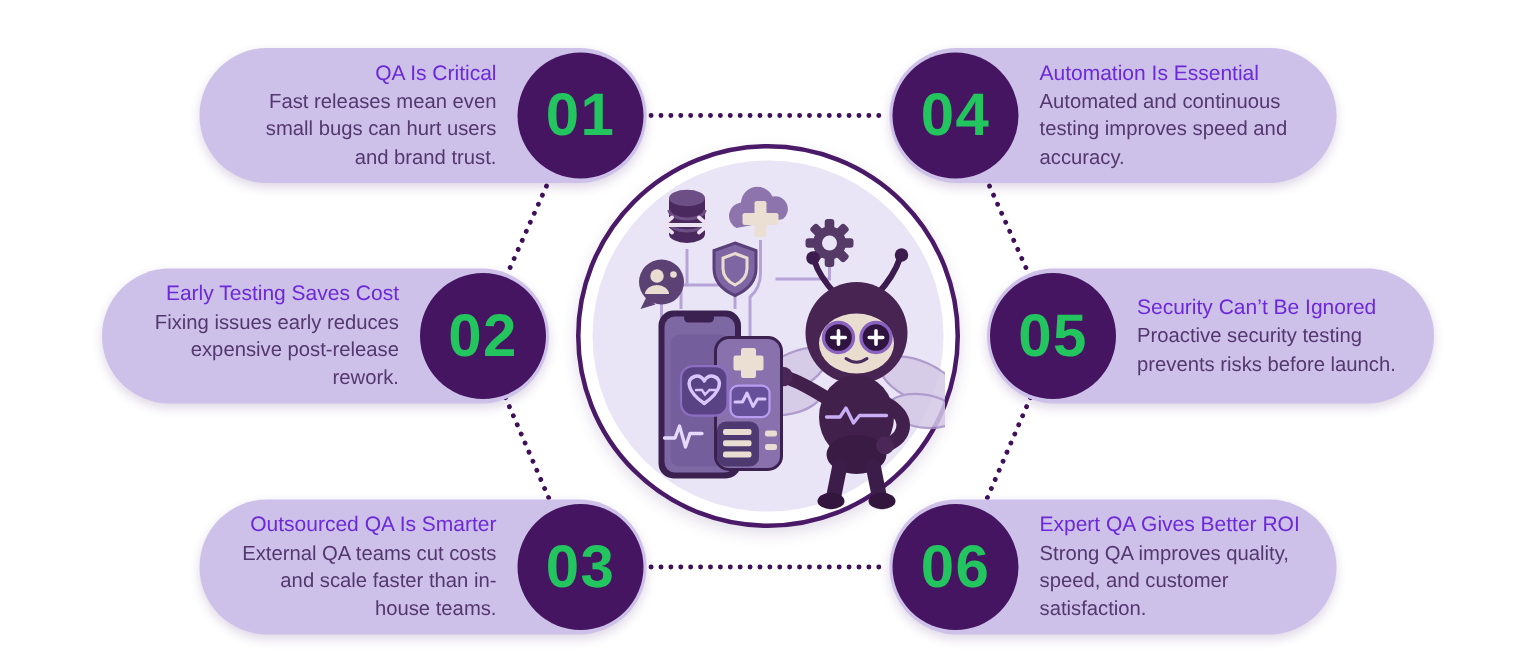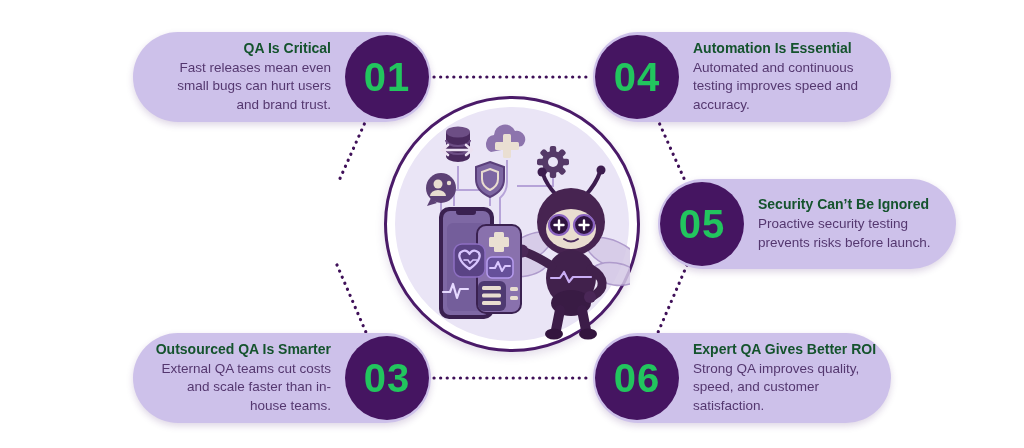--- a/index.html
+++ b/index.html
@@ -15,21 +15,21 @@
   }
   .pill.left{padding:0 100px 0 22px;box-sizing:border-box;text-align:right;}
   .pill.right{padding:0 18px 0 100px;box-sizing:border-box;text-align:left;}
   .pill .num{
     position:absolute;top:3px;width:84px;height:84px;border-radius:50%;
     background:#451561;color:#22c55e;display:flex;align-items:center;justify-content:center;
     font-size:40px;font-weight:700;letter-spacing:1px;
   }
   .pill.left .num{right:2px;}
   .pill.right .num{left:2px;}
-  .pill h3{margin:0 0 3px 0;font-size:14px;font-weight:700;color:#14532d;white-space:nowrap;}
+  .pill h3{margin:0 0 3px 0;font-size:14px;font-weight:400;color:#6d28d9;white-space:nowrap;}
   .pill.left h3{align-self:flex-end;}
   .pill p{margin:0;font-size:13.5px;line-height:1.36;color:#54376f;}
   .center-circle{
     position:absolute;left:384px;top:96px;width:256px;height:256px;border-radius:50%;
     background:#eae5f6;border:3px solid #4a1a68;box-sizing:border-box;
     box-shadow:inset 0 0 0 8px #ffffff, 0 4px 10px rgba(70,30,110,.15);
     display:flex;align-items:center;justify-content:center;
   }
 </style>
 </head>
@@ -45,20 +45,25 @@
     <path d="M657 118 L686 183"></path>
     <path d="M687 265 L656 337"></path>
   </svg>
 
   <div class="pill left" style="left:133px;top:32px;">
     <h3>QA Is Critical</h3>
     <p>Fast releases mean even small bugs can hurt users and brand trust.</p>
     <div class="num">01</div>
   </div>
 
+  <div class="pill left" style="left:68px;top:179px;">
+    <h3>Early Testing Saves Cost</h3>
+    <p>Fixing issues early reduces expensive post-release rework.</p>
+    <div class="num">02</div>
+  </div>
 
   <div class="pill left" style="left:133px;top:333px;justify-content:center;">
     <h3>Outsourced QA Is Smarter</h3>
     <p>External QA teams cut costs and scale faster than in-house teams.</p>
     <div class="num">03</div>
   </div>
 
   <div class="pill right" style="left:593px;top:32px;">
     <h3>Automation Is Essential</h3>
     <p>Automated and continuous testing improves speed and accuracy.</p>

